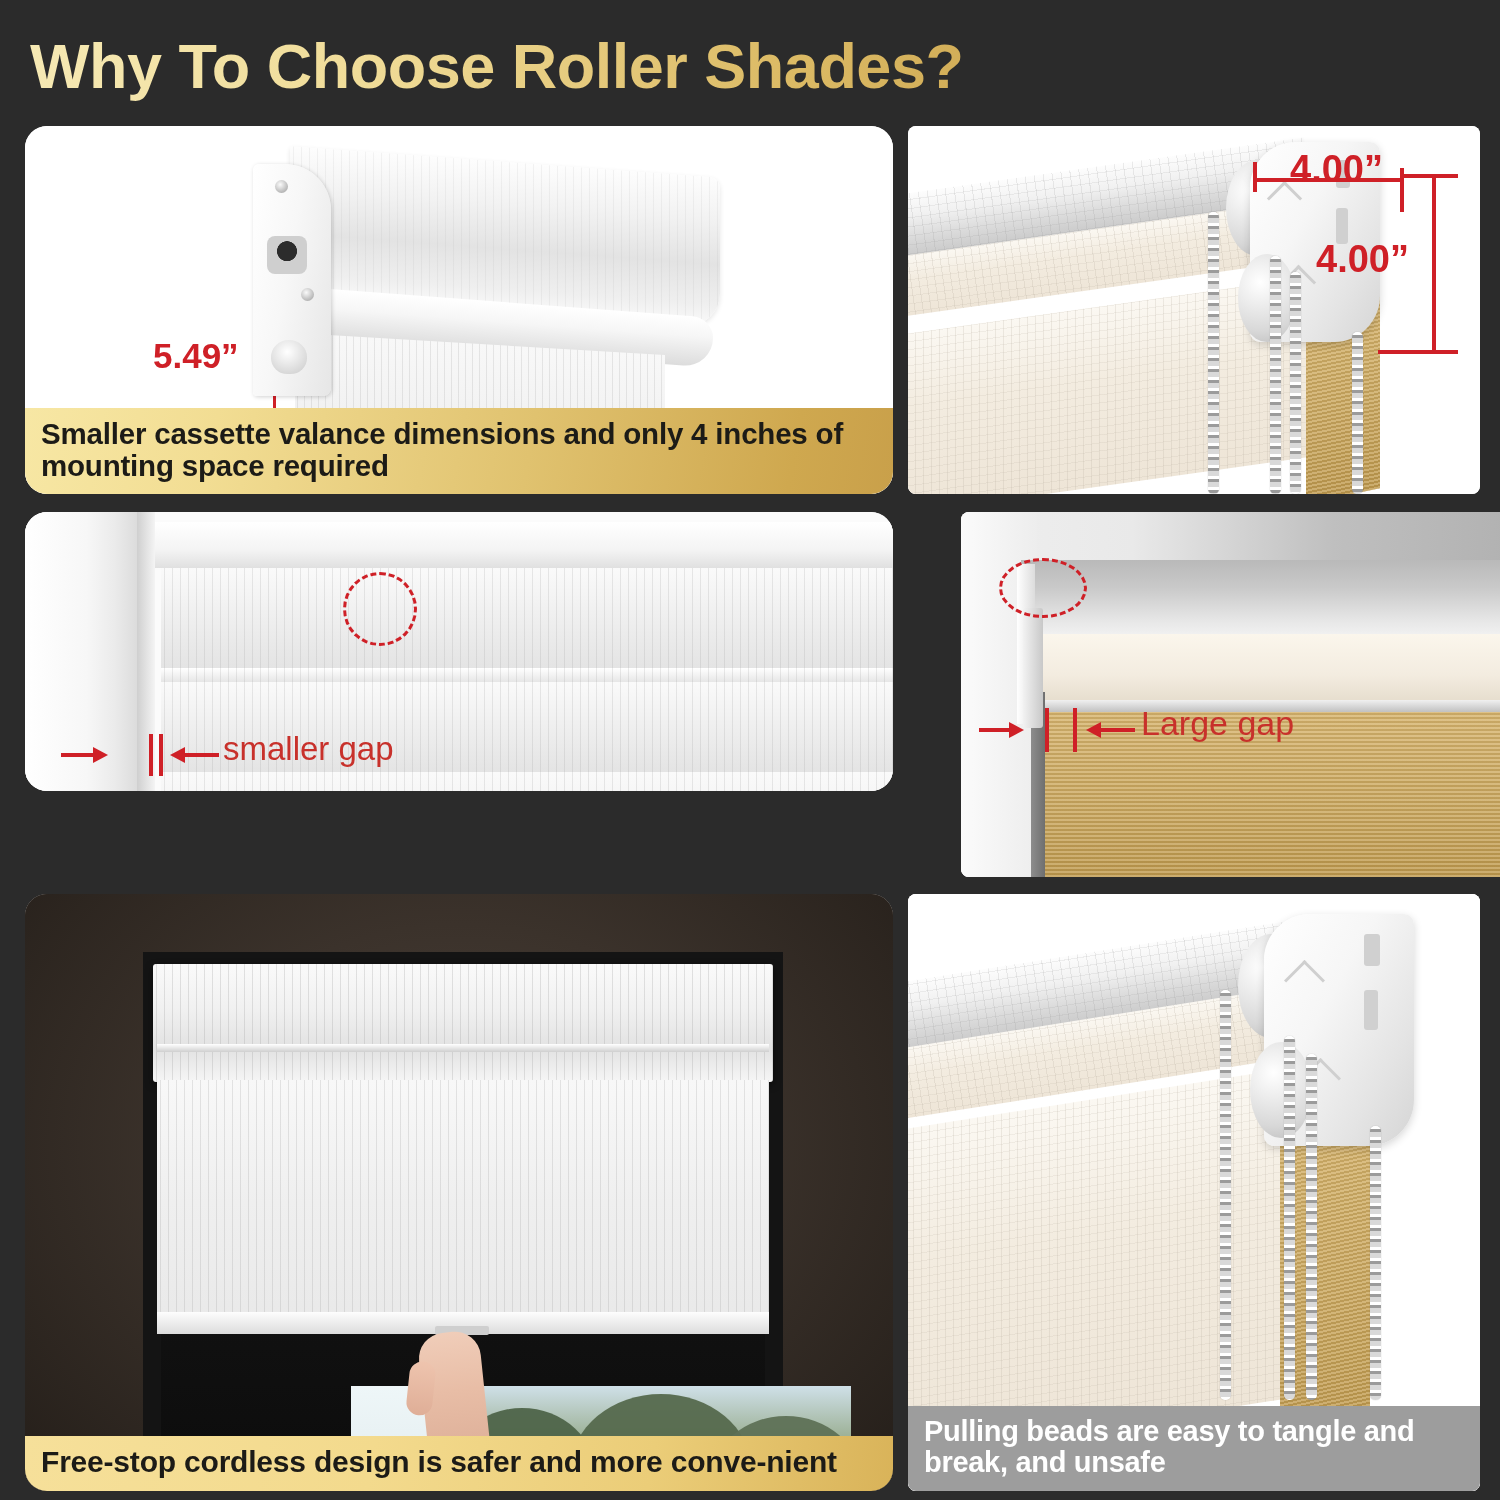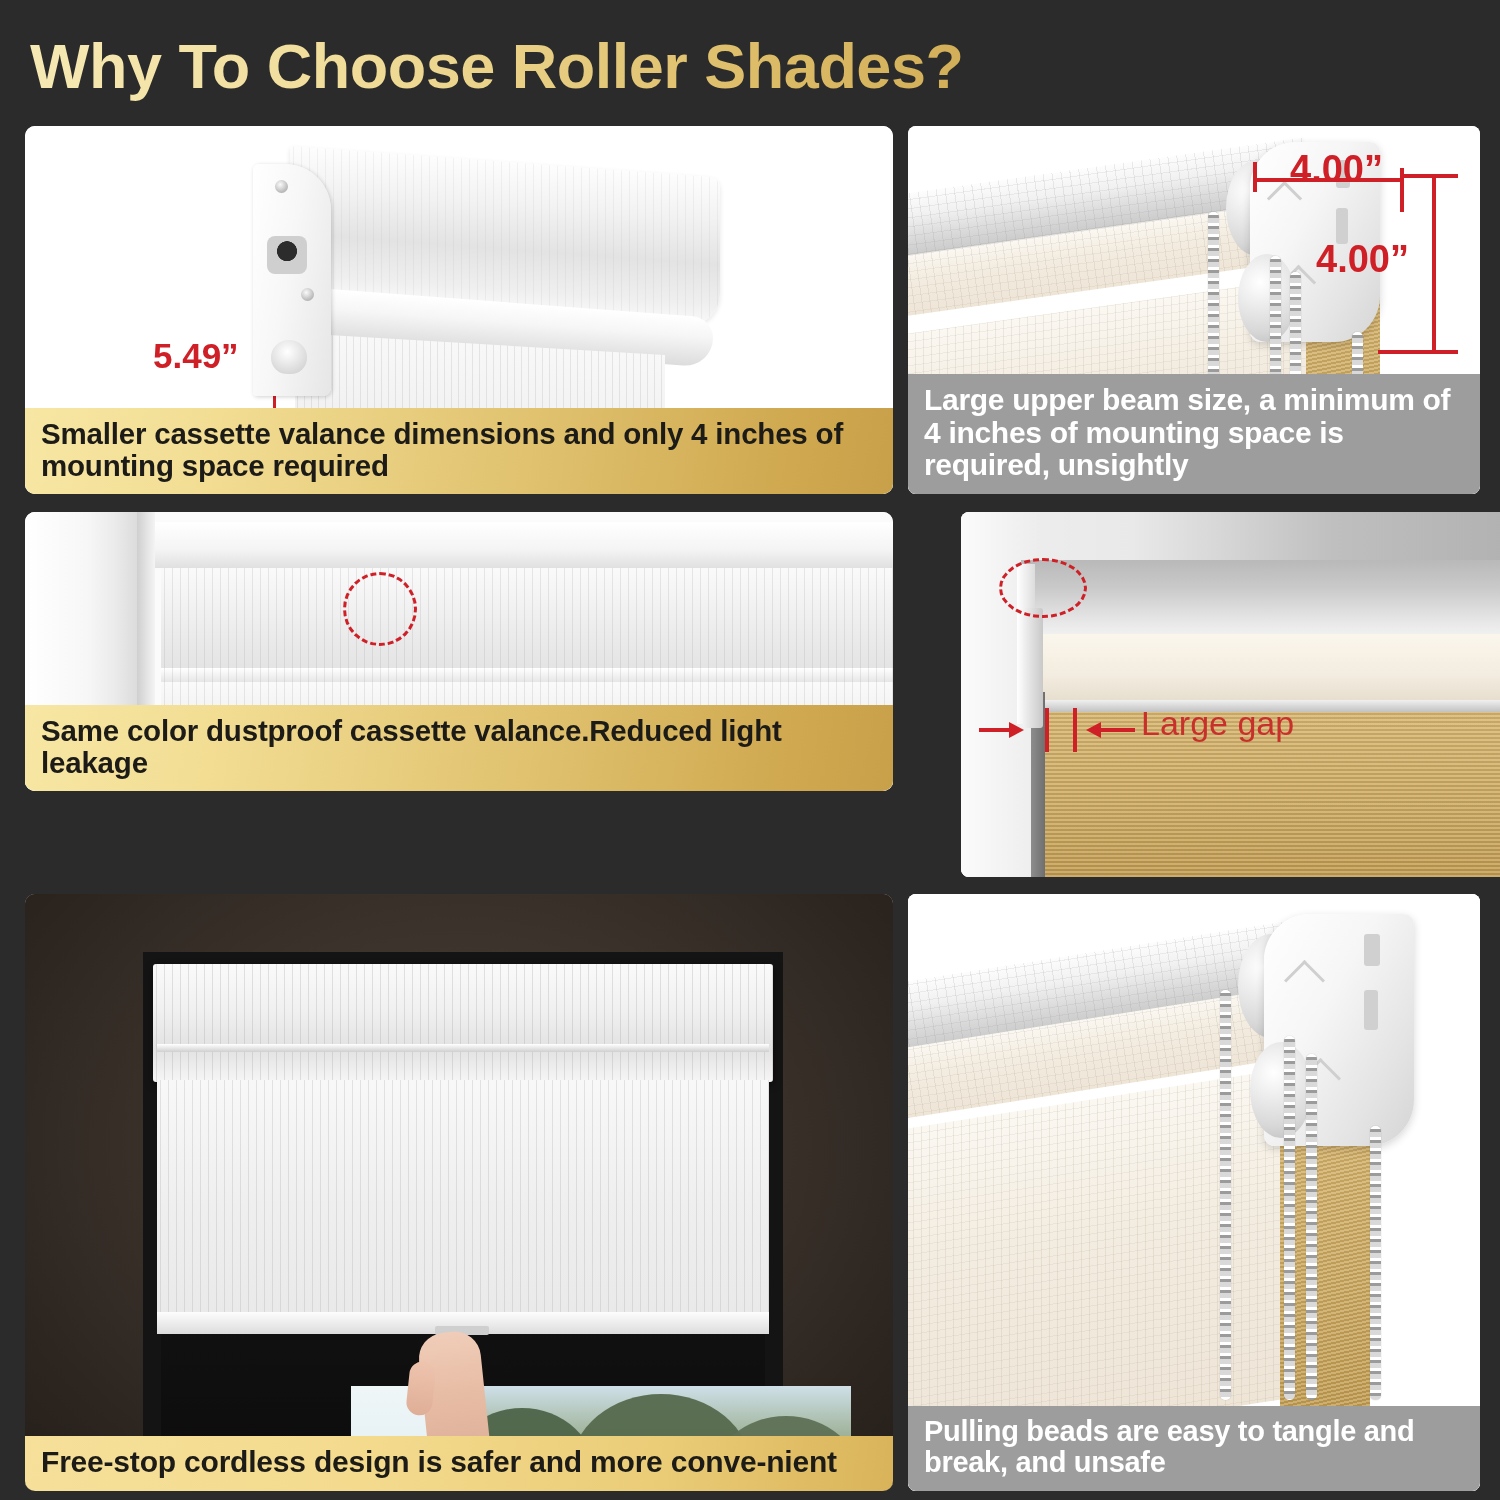--- a/index.html
+++ b/index.html
@@ -17,21 +17,21 @@
     font-size:63px;font-weight:bold;letter-spacing:-0.5px;
     background:linear-gradient(95deg,#f6e9b4 0%,#f0dc98 28%,#dcbb66 62%,#c59c45 100%);
     -webkit-background-clip:text;background-clip:text;color:transparent;
     -webkit-text-fill-color:transparent;
     white-space:nowrap;line-height:80px;
   }
 
   
   .grid{position:absolute;left:25px;top:118px;width:1455px;height:1365px;}
   .panel{position:absolute;overflow:hidden;background:#ffffff;}
-  .panel.left{border-radius:10px;}
+  .panel.left{border-radius:22px;}
   .panel.right{border-radius:8px;}
 
   .p1{left:0;top:0;width:868px;height:368px;}
   .p2{left:883px;top:0;width:572px;height:368px;}
   .p3{left:0;top:386px;width:868px;height:279px;}
   .p4{left:936px;top:386px;width:572px;height:365px;}
   .p5{left:0;top:768px;width:868px;height:597px;}
   .p6{left:883px;top:768px;width:572px;height:597px;}
 
   .art{position:absolute;left:0;top:0;right:0;bottom:0;}
@@ -324,21 +324,20 @@
         <div class="dimline" style="left:348px;top:52px;width:148px;height:4px;"></div>
         <div class="tick" style="left:345px;top:36px;width:4px;height:30px;"></div>
         <div class="tick" style="left:492px;top:42px;width:4px;height:44px;"></div>
         <div class="dimtext" style="left:382px;top:22px;font-size:38px;">4.00”</div>
 
         <div class="dimline" style="left:524px;top:48px;width:4px;height:180px;"></div>
         <div class="tick" style="left:496px;top:48px;width:54px;height:4px;"></div>
         <div class="tick" style="left:470px;top:224px;width:80px;height:4px;"></div>
         <div class="dimtext" style="left:408px;top:112px;font-size:38px;">4.00”</div>
       </div>
-      <div class="cap grey">Large upper beam size, a minimum of 4 inches of mounting space is required, unsightly</div>
     </div>
 
     <div class="panel left p3">
       <div class="art winFrame">
         <div class="jamb"></div>
         <div class="jambEdge"></div>
         <div class="headRail"></div>
         <div class="shadeSlat" style="top:56px;height:100px;"></div>
         <div class="shadeSlat" style="top:156px;height:14px;background:linear-gradient(180deg,#ffffff,#e6e6e6);"></div>
         <div class="shadeSlat" style="top:170px;height:90px;"></div>
@@ -347,21 +346,20 @@
         <div class="dashCircle" style="left:318px;top:60px;width:68px;height:68px;"></div>
 
         <div class="gapBar" style="left:124px;top:222px;height:42px;"></div>
         <div class="gapBar" style="left:134px;top:222px;height:42px;"></div>
         <div class="arrowTail" style="left:36px;top:241px;width:34px;"></div>
         <div class="arrowR" style="left:68px;top:235px;"></div>
         <div class="arrowTail" style="left:160px;top:241px;width:34px;"></div>
         <div class="arrowL" style="left:145px;top:235px;"></div>
         <div class="gapLabel" style="left:198px;top:218px;font-size:33px;">smaller gap</div>
       </div>
-      <div class="cap gold">Same color dustproof cassette valance.Reduced light leakage</div>
     </div>
 
     <div class="panel right p4">
       <div class="art">
         <div class="p4bg"></div>
         <div class="p4wall"></div>
         <div class="p4topRail"></div>
         <div class="p4valance"></div>
         <div class="p4rod"></div>
         <div class="fabricTan p4tan"></div>

